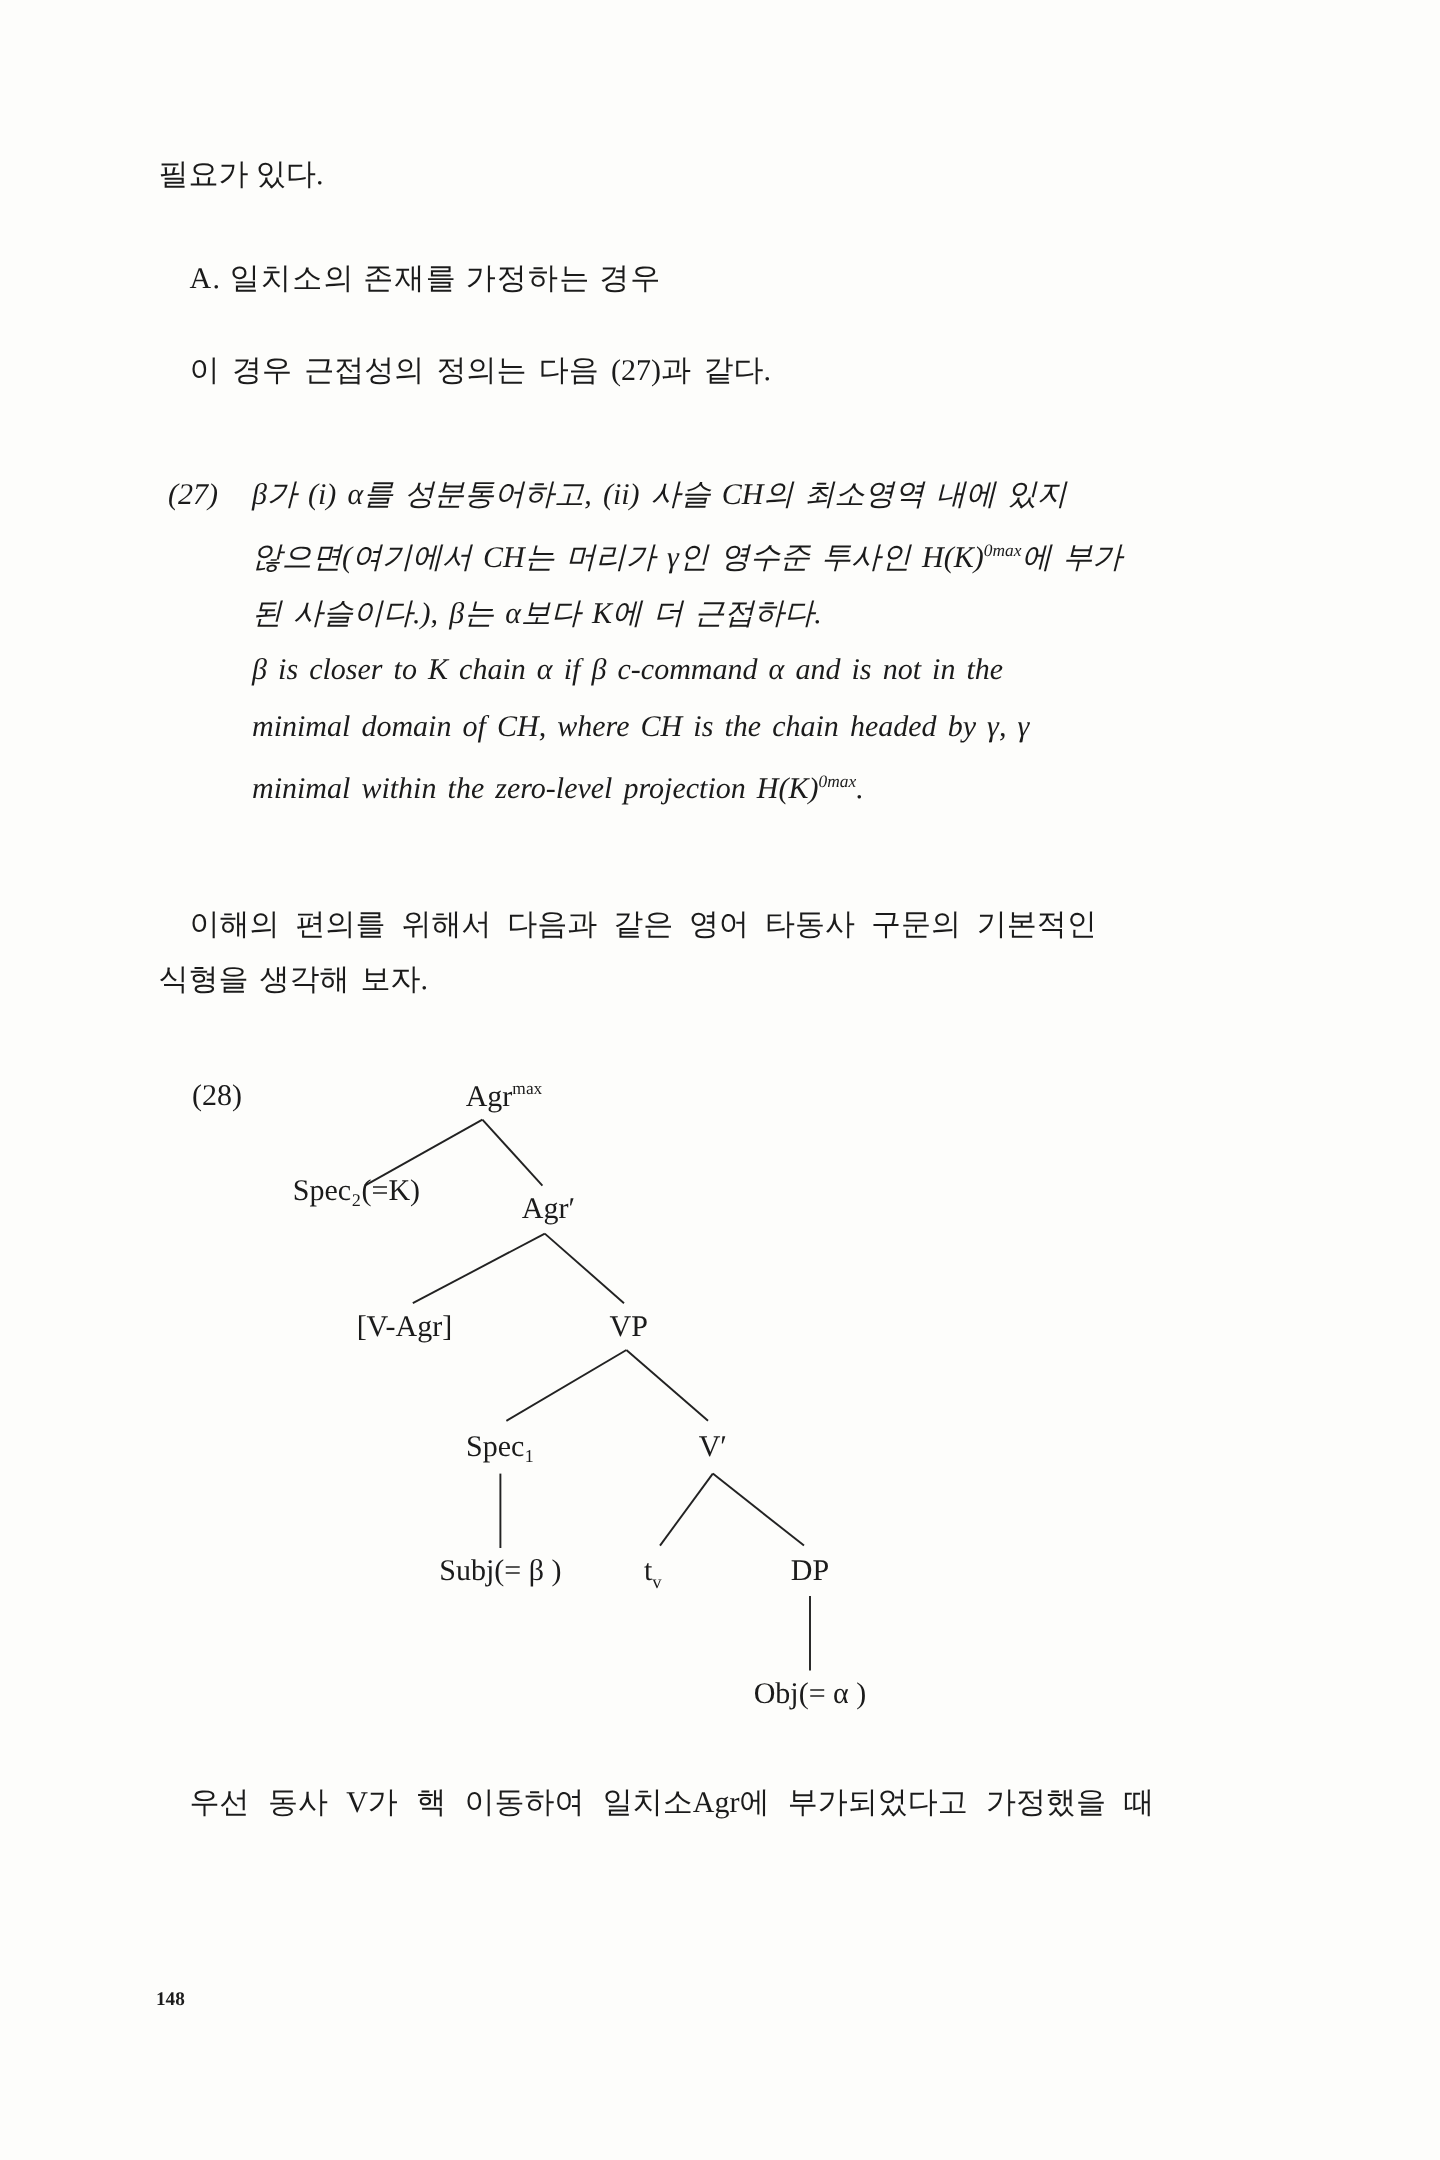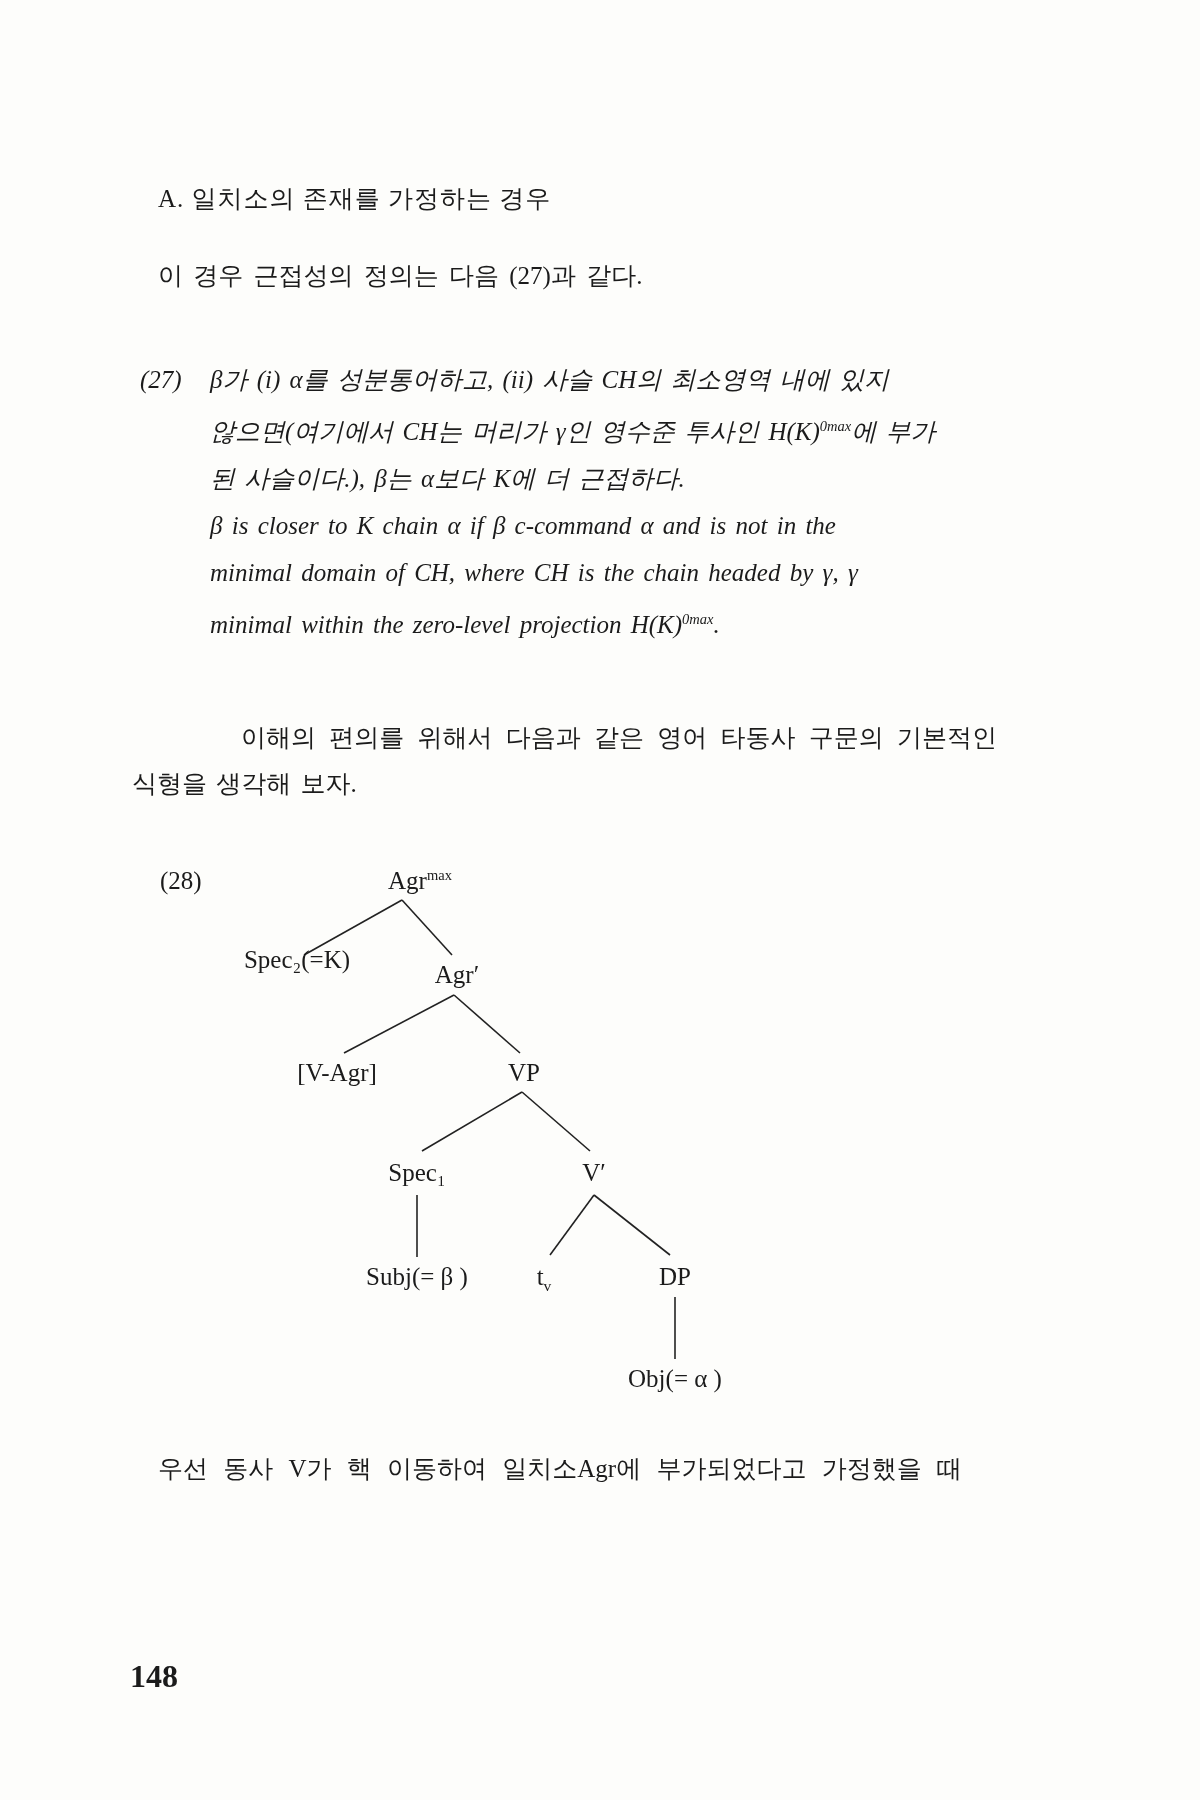--- a/index.html
+++ b/index.html
@@ -20,21 +20,21 @@
   .heading { margin-top: 54px; margin-left: 26px; letter-spacing: 1px; }
   .intro { margin-top: 44px; margin-left: 26px; word-spacing: 4px; }
   .item27 { margin-top: 64px; display: flex; gap: 14px; margin-left: 8px; font-style: italic; }
   .item27 .item-label { flex: 0 0 56px; line-height: 47px; }
   .item27 .item-body { line-height: 47px; }
   .item27 .item-body p { word-spacing: 3px; }
   .item27 .english { word-spacing: 7px; }
   sup.s { font-size: 0.58em; vertical-align: super; letter-spacing: 0; }
   sub.s { font-size: 0.62em; vertical-align: sub; }
   .para1 { margin-top: 66px; line-height: 46px; }
-  .para1 .l1 { text-indent: 26px; word-spacing: 7px; text-align: center; }
+  .para1 .l1 { text-indent: 26px; word-spacing: 7px; }
   .para1 .l2 { word-spacing: 3px; }
   .tree {
     position: relative;
     margin-top: 58px;
     width: 940px;
     height: 545px;
   }
   .tree svg { position: absolute; left: 0; top: 0; }
   .tree .item-label28 { position: absolute; left: 28px; top: 2px; }
   .node {
@@ -42,30 +42,31 @@
     transform: translateX(-50%);
     white-space: nowrap;
     font-size: 25px;
     background: transparent;
   }
   .closing { margin-top: 42px; text-indent: 26px; word-spacing: 9px; }
   .page-number {
     position: absolute;
     left: 130px;
     top: 1658px;
-    font-size: 32px;
+    font-size: 16px;
     font-weight: bold;
     font-family: "Liberation Serif", "DejaVu Serif", serif;
   }
 </style>
 </head>
 <body>
 
 <div class="page">
 
+  <p>필요가 있다.</p>
 
   <p class="heading">A. 일치소의 존재를 가정하는 경우</p>
 
   <p class="intro">이 경우 근접성의 정의는 다음 (27)과 같다.</p>
 
   <div class="item27">
     <span class="item-label">(27)</span>
     <div class="item-body">
       <p><span>β가 (i) α를 성분통어하고, (ii) 사슬 CH의 최소영역 내에 있지</span></p>
       <p><span>않으면(여기에서 CH는 머리가 γ인 영수준 투사인 H(K)</span><sup class="s">0max</sup><span>에 부가</span></p>

